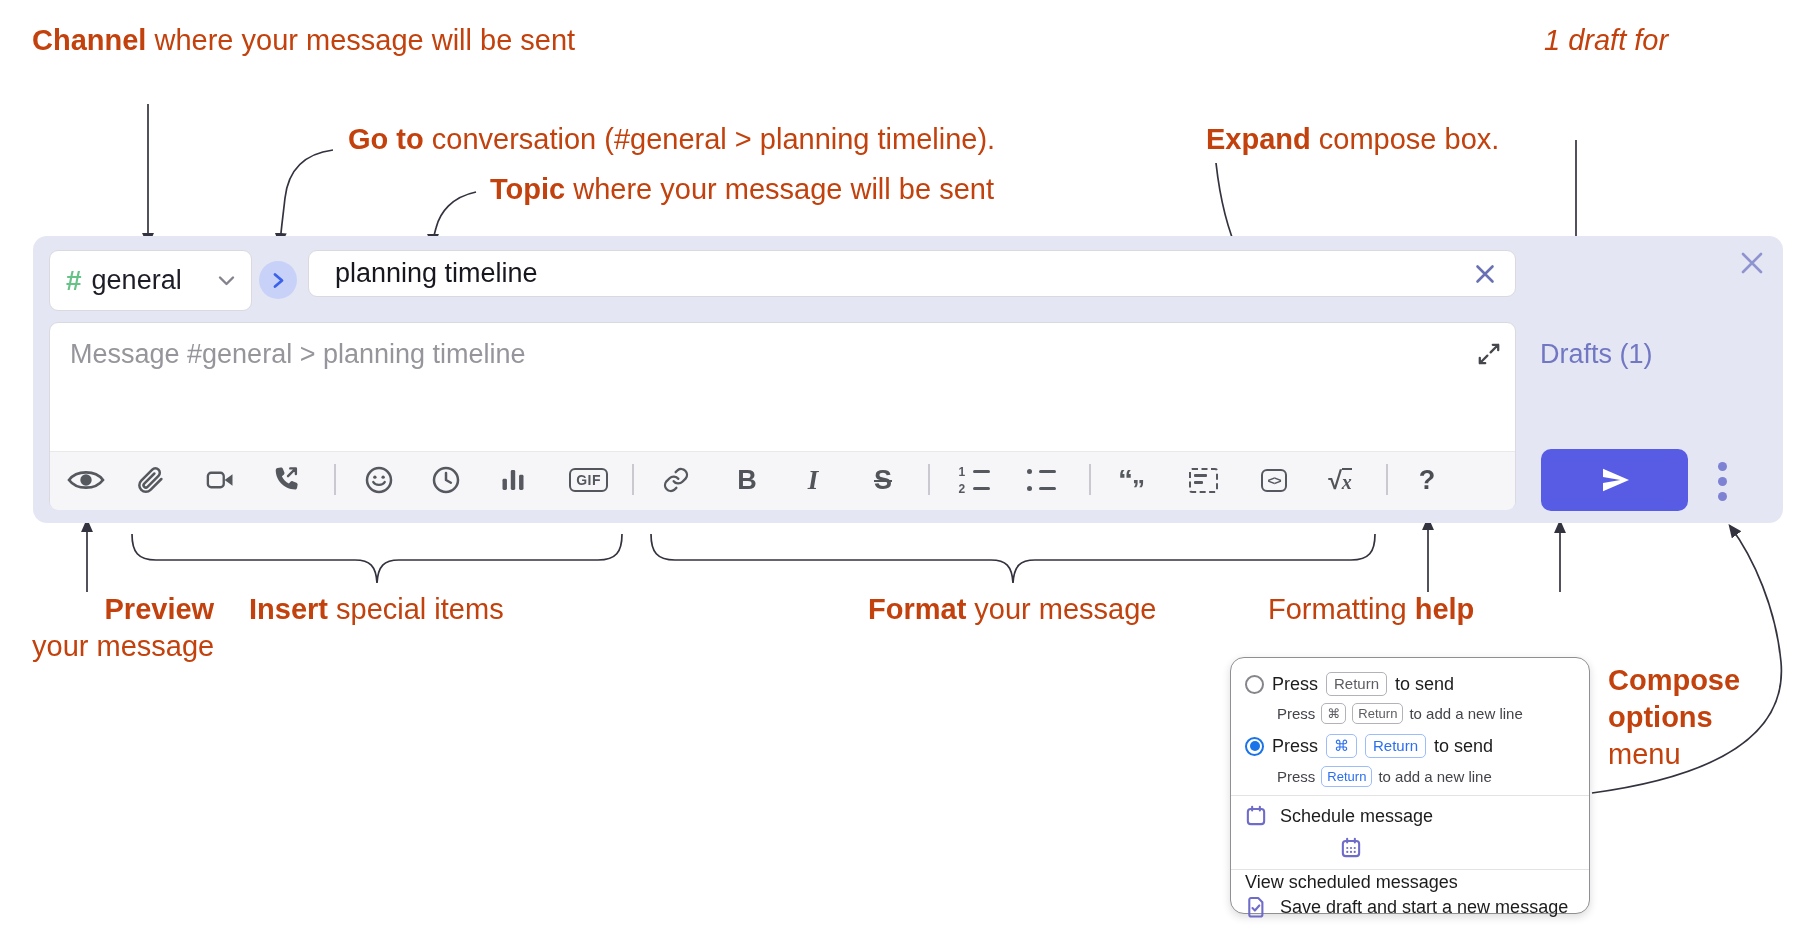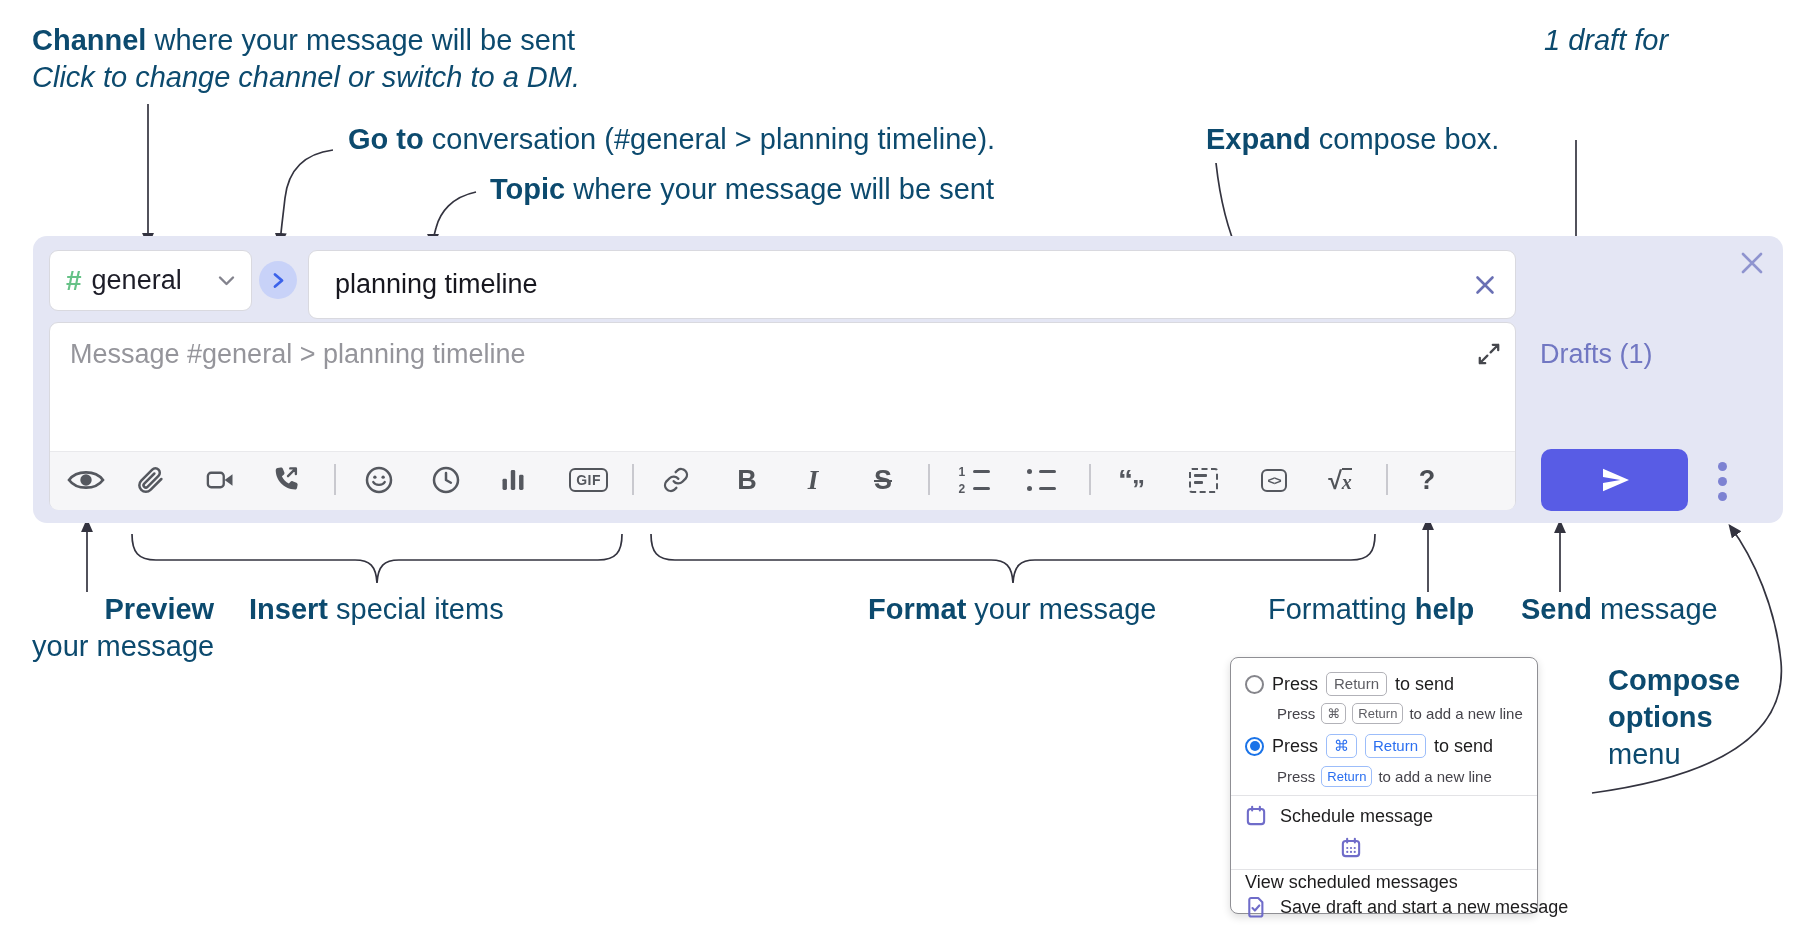--- a/index.html
+++ b/index.html
@@ -1,30 +1,30 @@
 <!DOCTYPE html>
 <html><head>
 <meta charset="utf-8">
 <style>
   html,body{margin:0;padding:0;background:#fff;}
   #root{position:relative;width:1814px;height:944px;background:#fff;
         font-family:"Liberation Sans",sans-serif;color:#262438;overflow:hidden;}
   .abs{position:absolute;}
   
-  .ann{font-size:29px;line-height:37px;color:#0c4a6e;}
+  .ann{font-size:29px;line-height:37px;color:#c2410c;}
   .ann b{font-weight:700;}
   .ann .it{font-style:italic;}
   
   .composer-bg{left:33px;top:236px;width:1750px;height:287px;background:#e4e6f4;border-radius:14px;}
   .field{background:#fff;border:1px solid #d9d9df;border-radius:9px;box-sizing:border-box;}
   .channel-btn{left:49px;top:250px;width:203px;height:61px;display:flex;align-items:center;gap:10px;padding:0 16px;cursor:pointer;}
   .hash{color:#66c287;font-size:28px;font-weight:700;}
   .chname{font-size:27px;color:#1d1d28;flex:1;}
   .goto-btn{left:259px;top:261px;width:38px;height:38px;border-radius:50%;background:#c8d2f8;display:flex;align-items:center;justify-content:center;}
-  .topic-field{left:308px;top:250px;width:1208px;height:69px;display:flex;align-items:center;padding:0 18px 0 26px;}
+  .topic-field{left:308px;top:250px;width:1208px;height:47px;display:flex;align-items:center;padding:0 18px 0 26px;}
   .topic-text{font-size:27px;color:#17171f;flex:1;}
   .msg-box{left:49px;top:322px;width:1467px;height:188px;}
   .placeholder{left:70px;top:339px;font-size:27px;color:#95959b;}
   .toolbar{left:50px;top:451px;width:1465px;height:58px;background:#f6f6f8;border-top:1px solid #e9e9ec;border-radius:0 0 8px 8px;}
   .tb-btn{position:absolute;top:457px;width:46px;height:46px;margin-left:-23px;display:flex;align-items:center;justify-content:center;color:#55585f;}
   .tb-div{position:absolute;top:464px;width:2px;height:31px;background:#c9c9cf;}
   .tb-txt{font-size:27px;font-weight:700;color:#515459;}
   .gif-box{border:2.5px solid #53565c;border-radius:6px;font-size:14px;font-weight:700;padding:2px 5px;letter-spacing:.5px;color:#53565c;}
   .code-box{border:2px solid #55585f;border-radius:6px;font-size:13px;font-weight:700;padding:2px 4px;color:#55585f;letter-spacing:-1px;}
   .cb-outer{width:25px;height:21px;border:2px dashed #55585f;border-radius:3px;position:relative;}
@@ -35,21 +35,21 @@
   .listdot{width:5px;height:5px;border-radius:50%;background:#55585f;margin-left:2px;}
   .quote-i{position:relative;width:34px;height:30px;}
   .quote-i span{position:absolute;font-weight:700;color:#55585f;font-size:30px;line-height:30px;}
   .sqrt{font-size:25px;font-weight:600;color:#515459;}
   .sqrt .x{font-family:"Liberation Serif",serif;font-style:italic;font-size:20px;border-top:2px solid #515459;padding-top:1px;}
   .drafts-link{left:1540px;top:339px;font-size:27px;color:#7177c2;cursor:pointer;}
   .send-btn{left:1541px;top:449px;width:147px;height:62px;background:#585ce5;border-radius:10px;display:flex;align-items:center;justify-content:center;cursor:pointer;}
   .dots-btn{left:1705px;top:456px;width:34px;height:50px;display:flex;flex-direction:column;align-items:center;justify-content:center;gap:6px;}
   .dot{width:9px;height:9px;border-radius:50%;background:#7d82d2;}
   
-  .popup{left:1230px;top:657px;width:308px;height:257px;background:#fff;border:1.5px solid #8f8f94;border-radius:8px;box-shadow:0 3px 8px rgba(0,0,0,.14);box-sizing:border-box;}
+  .popup{left:1230px;top:657px;width:360px;height:257px;background:#fff;border:1.5px solid #8f8f94;border-radius:14px;box-shadow:0 3px 8px rgba(0,0,0,.14);box-sizing:border-box;}
   .prow{position:absolute;left:14px;display:flex;align-items:center;gap:8px;font-size:18px;color:#1d1c1d;white-space:nowrap;}
   .psub{position:absolute;left:46px;display:flex;align-items:center;gap:6px;font-size:15px;color:#45434a;white-space:nowrap;}
   .radio{width:19px;height:19px;border-radius:50%;border:2px solid #85858b;box-sizing:border-box;flex:0 0 auto;}
   .radio.sel{border-color:#1a73e8;position:relative;}
   .radio.sel::after{content:"";position:absolute;left:2.5px;top:2.5px;width:10px;height:10px;border-radius:50%;background:#1a73e8;}
   .kcap{display:inline-block;border:1.5px solid #b2b2b8;border-radius:5px;padding:0 7px;font-size:15px;line-height:22px;color:#5d5d63;background:#fff;}
   .psub .kcap{font-size:13px;line-height:19px;padding:0 5px;}
   .kcap.blue{border-color:#9cbdfa;color:#2b6ff0;}
   .pdiv{position:absolute;left:0;width:100%;height:1px;background:#e3e3e6;}
   .mrow{position:absolute;left:14px;display:flex;align-items:center;gap:13px;font-size:18px;color:#1d1c1d;white-space:nowrap;cursor:pointer;}
@@ -76,21 +76,20 @@
       <path d="M1428 592 V519" marker-end="url(#ah)"></path>
       <path d="M1560 592 V522" marker-end="url(#ah)"></path>
       <path d="M1592 793 C1702 778 1788 742 1781 662 C1776 609 1754 558 1730 526" marker-end="url(#ah)"></path>
       <path d="M132 534 C132 552 138 560 156 560 L355 560 C370 560 376 566 377 583 C378 566 384 560 399 560 L598 560 C616 560 622 552 622 534"></path>
       <path d="M651 534 C651 552 657 560 675 560 L991 560 C1006 560 1012 566 1013 583 C1014 566 1020 560 1035 560 L1351 560 C1369 560 1375 552 1375 534"></path>
     </g>
   </svg>
 
   <div class="abs ann" style="left:32px;top:22px;">
     <div><b>Channel</b><span> where your message will be sent</span></div>
-    <div class="it">Click to change channel or switch to a DM.</div>
   </div>
   <div class="abs ann" style="left:348px;top:121px;">
     <b>Go to</b><span> conversation (#general &gt; planning timeline).</span>
   </div>
   <div class="abs ann" style="left:490px;top:171px;">
     <b>Topic</b><span> where your message will be sent</span>
   </div>
   <div class="abs ann" style="left:1206px;top:121px;">
     <b>Expand</b><span> compose box.</span>
   </div>
@@ -262,23 +261,20 @@
     <div>your message</div>
   </div>
   <div class="abs ann" style="left:868px;top:591px;">
     <b>Format</b><span> your message</span>
   </div>
   <div class="abs ann" style="left:249px;top:591px;">
     <b>Insert</b><span> special items</span>
   </div>
   <div class="abs ann" style="left:1268px;top:591px;">
     <span>Formatting </span><b>help</b>
-  </div>
-  <div class="abs ann" style="left:1521px;top:591px;">
-    <b>Send</b><span> message</span>
   </div>
   <div class="abs ann" style="left:1608px;top:662px;">
     <div><b>Compose</b></div>
     <div><b>options</b></div>
     <div>menu</div>
   </div>
 
   <div class="abs popup">
     <div class="prow" style="top:14px;">
       <span class="radio"></span>

